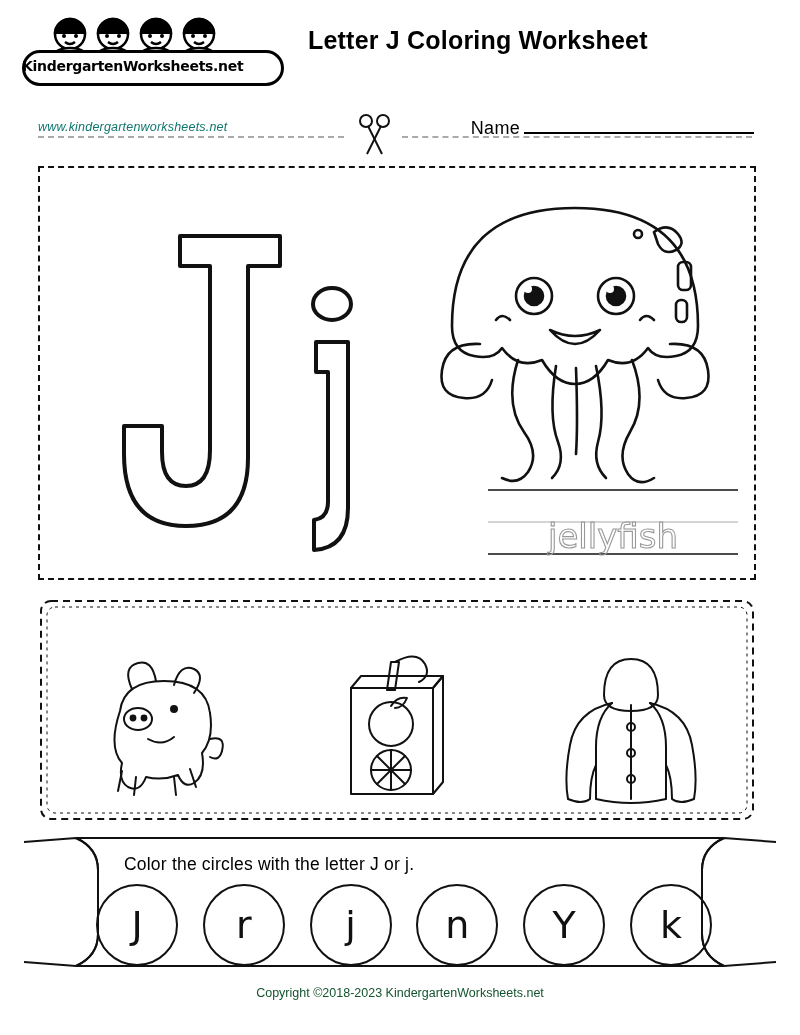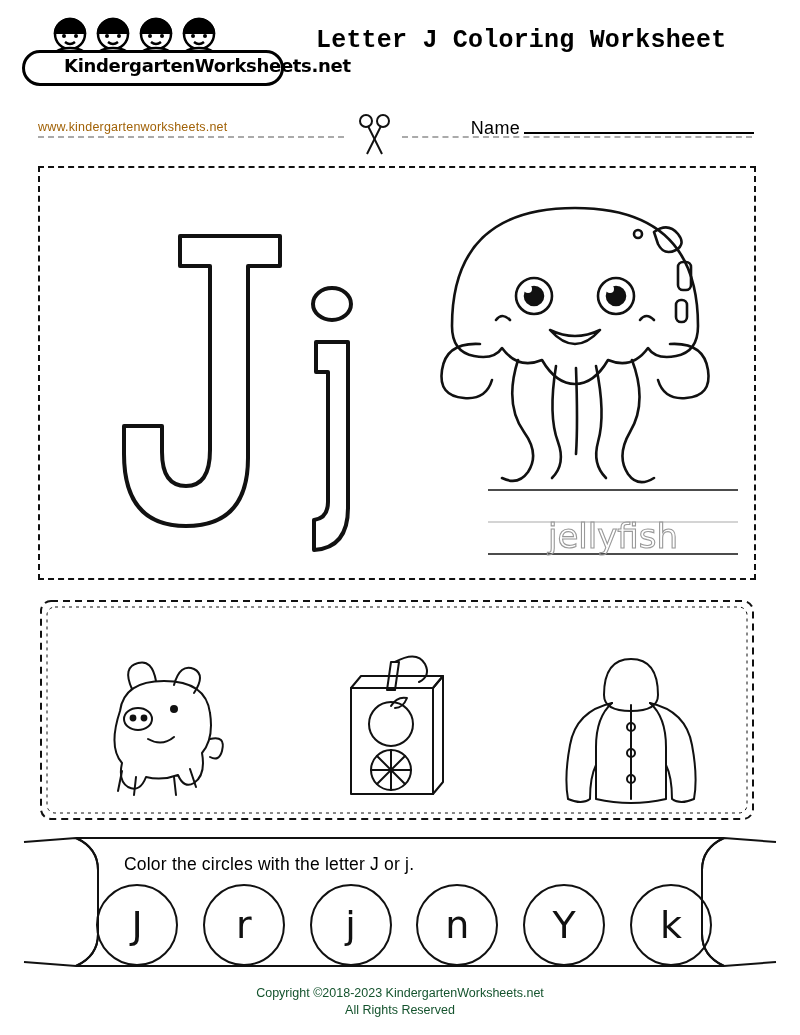--- a/index.html
+++ b/index.html
@@ -41,41 +41,40 @@
     background: #ffffff;
     border: 3px solid #000;
     border-radius: 18px;
   }
   .logo-text {
     position: absolute;
     left: 0; top: 36px;
     width: 262px; height: 36px;
     line-height: 32px;
     text-align: left;
-    font-size: 18px;
+    font-size: 14px;
     font-weight: bold;
     font-family: "DejaVu Sans", sans-serif;
     letter-spacing: -0.3px;
-    margin-left: 42px;
   }
   .logo-url {
     position: absolute;
     left: 16px; top: 106px;
     font-size: 12.5px;
-    color: #a16207;
+    color: #0f766e;
     letter-spacing: 0.2px;
+    font-style: italic;
   }
   .worksheet-title {
     position: absolute;
     left: 308px; top: 26px;
     font-size: 25px;
     font-weight: bold;
     letter-spacing: 0.2px;
-    font-family: Liberation Mono, monospace;
-    margin-left: 8px;
+    font-family: Liberation Sans, sans-serif;
   }
   .name-line {
     position: absolute;
     right: 46px; top: 118px;
     font-size: 18px;
     letter-spacing: 0.3px;
   }
   .name-line .blank {
     display: inline-block;
     border-bottom: 2px solid #000;
@@ -374,14 +373,13 @@
     <div class="circ">r</div>
     <div class="circ">j</div>
     <div class="circ">n</div>
     <div class="circ">Y</div>
     <div class="circ">k</div>
   </div>
 </div>
 
 <div class="footer">
   <div>Copyright ©2018-2023 KindergartenWorksheets.net</div>
-  <div>All Rights Reserved</div>
 </div>
 
 </body></html>

